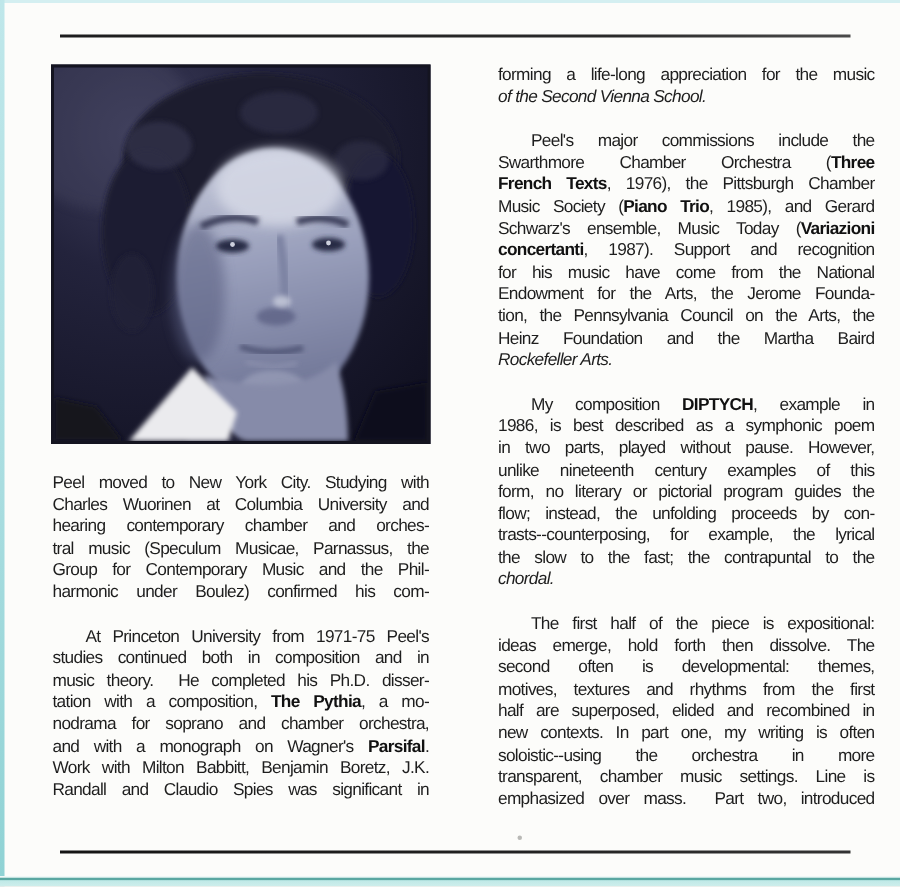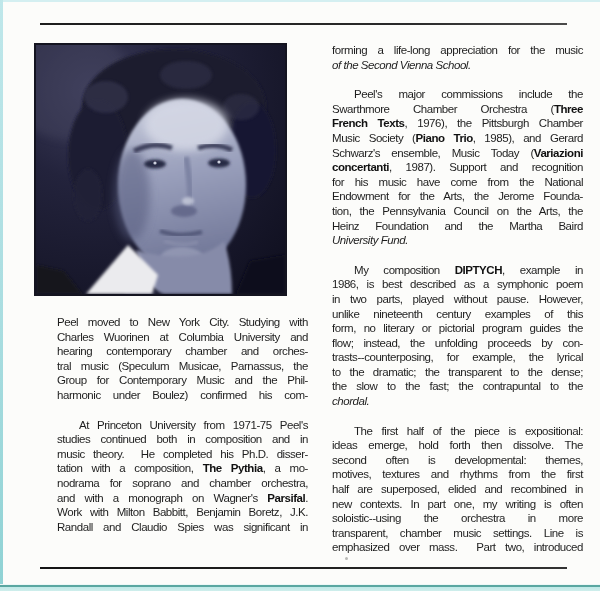--- a/index.html
+++ b/index.html
@@ -20,21 +20,21 @@
   .rule-bottom{top:567px;background:linear-gradient(90deg,#141414 0%,#222 60%,#333 100%);}
   .speck{position:absolute;width:3px;height:3px;border-radius:50%;background:#b9b9b6;}
 
   .photo{
     position:absolute;left:34px;top:43px;width:249px;height:249px;
     border:2px solid #141420;background:#15152a;
   }
   .photo svg{display:block;}
 
   .col{position:absolute;width:251px;font-size:11.5px;letter-spacing:-0.45px;}
-  .col-left{left:57px;top:315px;}
+  .col-left{left:35px;top:315px;}
   .col-right{left:332px;top:43px;}
   .para + .para{margin-top:15px;}
   .line{
     line-height:14.6px;height:14.6px;
     text-align:justify;text-align-last:justify;
     white-space:normal;overflow:visible;
   }
   .line.end{text-align-last:left;font-style:italic;}
   .line.indent{text-indent:22px;}
   .line b{font-weight:bold;color:#111;}
@@ -141,31 +141,30 @@
         <div class="line indent"><span>Peel's major commissions include the</span></div>
         <div class="line"><span>Swarthmore Chamber Orchestra (</span><b>Three</b></div>
         <div class="line"><b>French Texts</b><span>, 1976), the Pittsburgh Chamber</span></div>
         <div class="line"><span>Music Society (</span><b>Piano Trio</b><span>, 1985), and Gerard</span></div>
         <div class="line"><span>Schwarz's ensemble, Music Today (</span><b>Variazioni</b></div>
         <div class="line"><b>concertanti</b><span>, 1987). Support and recognition</span></div>
         <div class="line"><span>for his music have come from the National</span></div>
         <div class="line"><span>Endowment for the Arts, the Jerome Founda-</span></div>
         <div class="line"><span>tion, the Pennsylvania Council on the Arts, the</span></div>
         <div class="line"><span>Heinz Foundation and the Martha Baird</span></div>
-        <div class="line end"><span>University Fund.</span></div>
+        <div class="line end"><span>Rockefeller Arts.</span></div>
       </div>
       <div class="para">
         <div class="line indent"><span>My composition </span><b>DIPTYCH</b><span>, example in</span></div>
         <div class="line"><span>1986, is best described as a symphonic poem</span></div>
         <div class="line"><span>in two parts, played without pause. However,</span></div>
         <div class="line"><span>unlike nineteenth century examples of this</span></div>
         <div class="line"><span>form, no literary or pictorial program guides the</span></div>
         <div class="line"><span>flow; instead, the unfolding proceeds by con-</span></div>
         <div class="line"><span>trasts--counterposing, for example, the lyrical</span></div>
-        <div class="line"><span>to the dramatic; the transparent to the dense;</span></div>
         <div class="line"><span>the slow to the fast; the contrapuntal to the</span></div>
         <div class="line end"><span>chordal.</span></div>
       </div>
       <div class="para">
         <div class="line indent"><span>The first half of the piece is expositional:</span></div>
         <div class="line"><span>ideas emerge, hold forth then dissolve. The</span></div>
         <div class="line"><span>second often is developmental: themes,</span></div>
         <div class="line"><span>motives, textures and rhythms from the first</span></div>
         <div class="line"><span>half are superposed, elided and recombined in</span></div>
         <div class="line"><span>new contexts. In part one, my writing is often</span></div>

